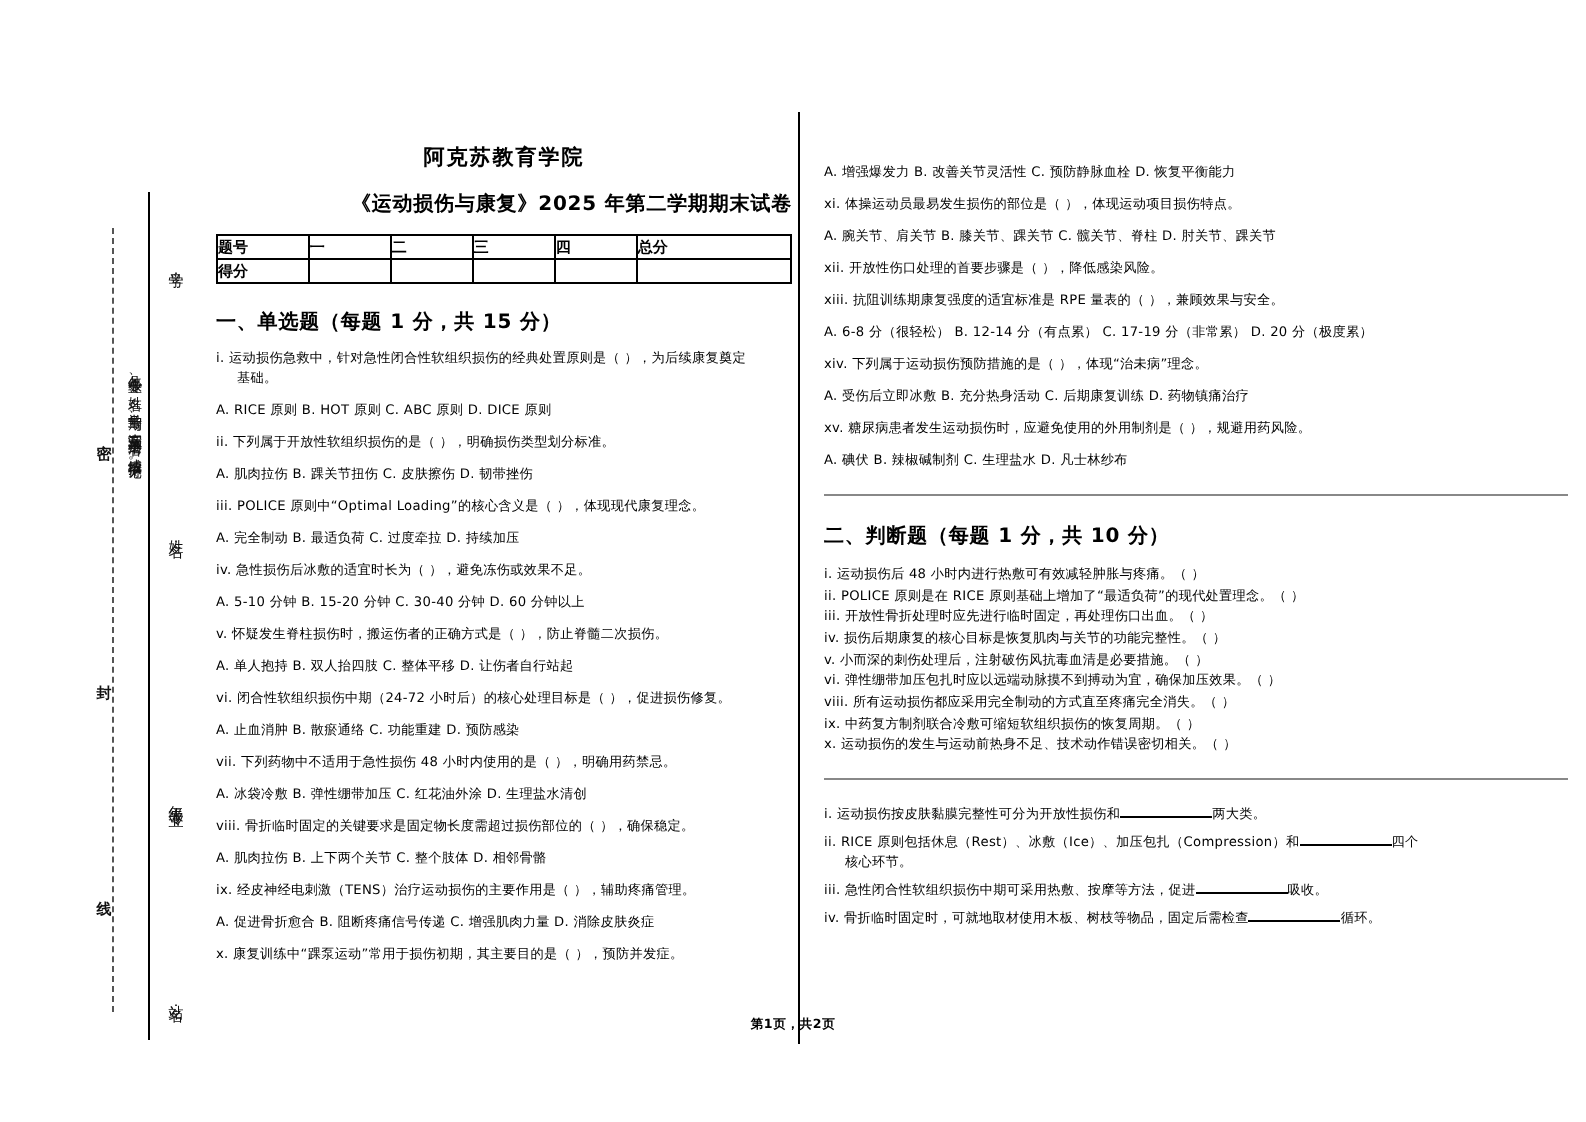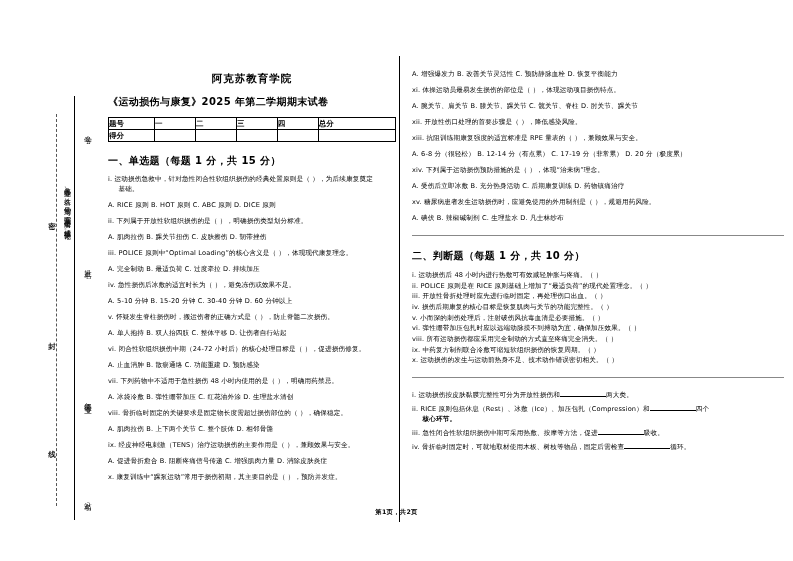--- a/index.html
+++ b/index.html
@@ -83,21 +83,21 @@
     width: 288px;
   }
   .school {
     text-align: center;
     font-size: 10.5px;
     font-weight: bold;
     letter-spacing: 1px;
     margin-bottom: 9px;
   }
   .paper-title {
-    text-align: left;
+    text-align: right;
     font-size: 10px;
     font-weight: bold;
     letter-spacing: 0.4px;
     margin-bottom: 8px;
   }
 
   table.score-table {
     border-collapse: collapse;
     width: 100%;
     margin-bottom: 12px;
@@ -138,28 +138,28 @@
     font-size: 6.6px;
     line-height: 1.62;
     letter-spacing: 0.15px;
   }
   .blank-item {
     font-size: 6.6px;
     line-height: 1.5;
     letter-spacing: 0.15px;
     margin-bottom: 4px;
   }
-  .blank-item .cont { display: block; text-indent: 1.6em; font-weight: bold; }
+  .blank-item .cont { display: block; text-indent: 1.6em; }
   .ul { border-bottom: 1px solid #000; display: inline-block; min-width: 46px; }
 
   
   .col-right {
     position: absolute;
     left: 412px;
-    top: 70px;
+    top: 82px;
     width: 372px;
   }
   .col-right .q, .col-right .opts, .col-right .tf-item, .col-right .blank-item {
     font-size: 6.6px;
   }
   .sep {
     border: none;
     border-top: 1px solid #888;
     margin: 11px 0 13px 0;
   }
@@ -246,21 +246,21 @@
 
     <div class="q">vi. 闭合性软组织损伤中期（24-72 小时后）的核心处理目标是（  ），促进损伤修复。</div>
     <div class="opts">A. 止血消肿  B. 散瘀通络  C. 功能重建  D. 预防感染</div>
 
     <div class="q">vii. 下列药物中不适用于急性损伤 48 小时内使用的是（  ），明确用药禁忌。</div>
     <div class="opts">A. 冰袋冷敷  B. 弹性绷带加压  C. 红花油外涂  D. 生理盐水清创</div>
 
     <div class="q">viii. 骨折临时固定的关键要求是固定物长度需超过损伤部位的（  ），确保稳定。</div>
     <div class="opts">A. 肌肉拉伤  B. 上下两个关节  C. 整个肢体  D. 相邻骨骼</div>
 
-    <div class="q">ix. 经皮神经电刺激（TENS）治疗运动损伤的主要作用是（  ），兼顾效果与安全。</div>
+    <div class="q">ix. 经皮神经电刺激（TENS）治疗运动损伤的主要作用是（  ），辅助疼痛管理。</div>
     <div class="opts">A. 促进骨折愈合  B. 阻断疼痛信号传递  C. 增强肌肉力量  D. 消除皮肤炎症</div>
 
     <div class="q">x. 康复训练中“踝泵运动”常用于损伤初期，其主要目的是（  ），预防并发症。</div>
   </div>
 
   <div class="col-right">
 
     <div class="opts">A. 增强爆发力  B. 改善关节灵活性  C. 预防静脉血栓  D. 恢复平衡能力</div>
 
     <div class="q">xi. 体操运动员最易发生损伤的部位是（  ），体现运动项目损伤特点。</div>

